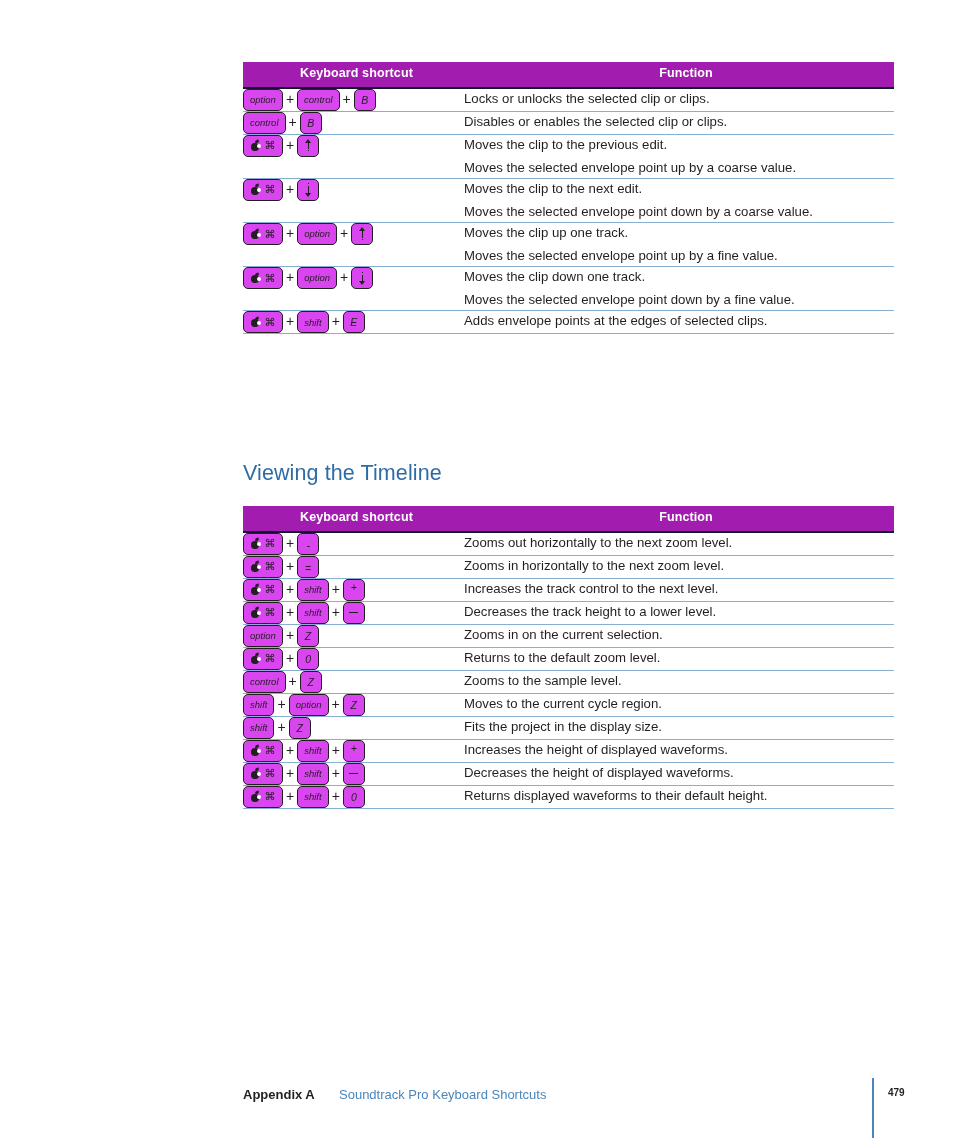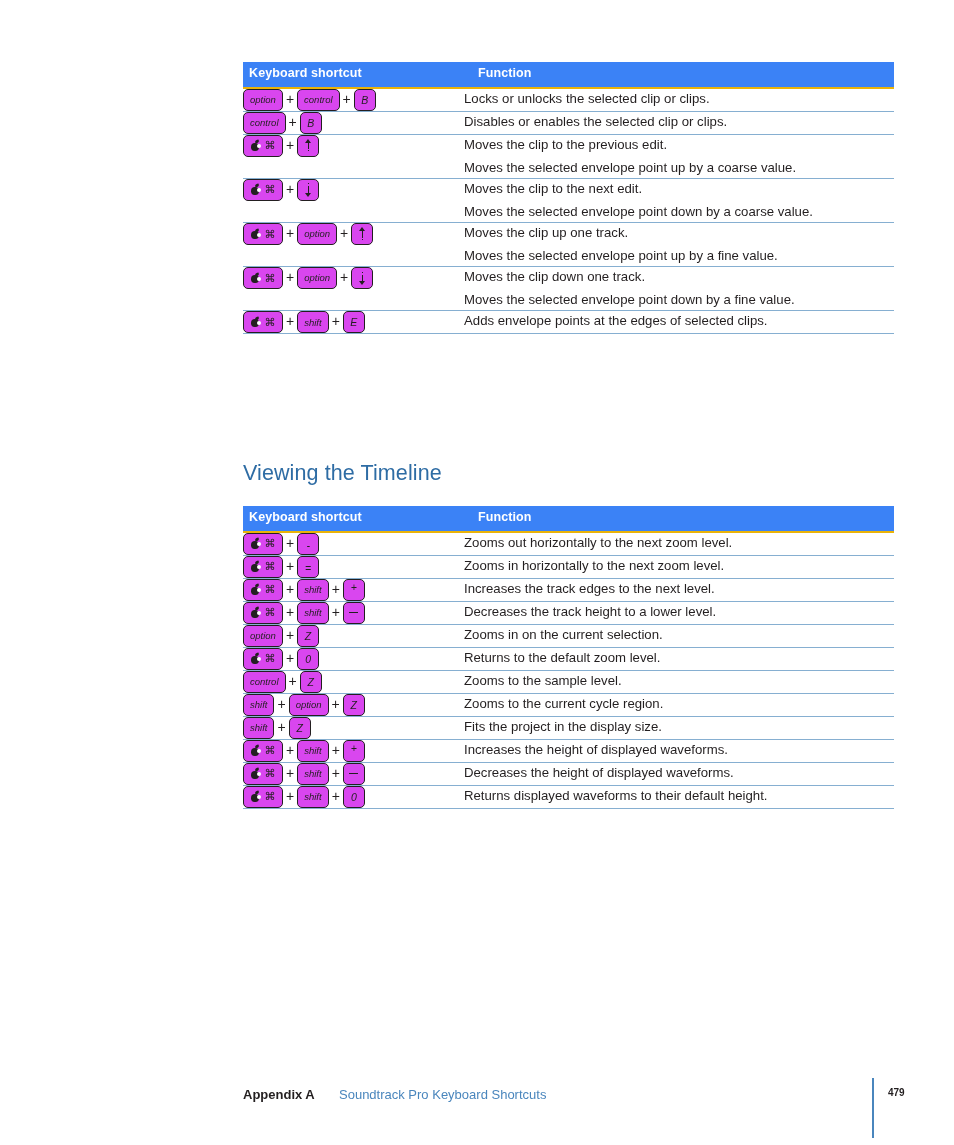--- a/index.html
+++ b/index.html
@@ -27,28 +27,28 @@
   
   .kb-table {
     width: 631px;
     border-collapse: collapse;
     table-layout: fixed;
   }
   .kb-table .col-shortcut { width: 215px; }
   .kb-table .col-function { width: 416px; }
 
   .kb-table thead th {
-    background: #3b82f6;
+    background: #a21caf;
     color: #ffffff;
     font-size: 12.5px;
     font-weight: bold;
-    text-align: left;
+    text-align: center;
     padding: 5px 0 6px 6px;
     letter-spacing: 0.1px;
-    border-bottom: 2px solid #eab308;
+    border-bottom: 2px solid #0f172a;
     line-height: 1.1;
   }
   .kb-table thead th.col-function { padding-left: 14px; }
 
   .kb-table tbody tr { border-bottom: 1.4px solid #86afd1; }
   .kb-table tbody tr:last-child { border-bottom: 1.4px solid #86afd1; }
 
   .kb-table tbody td {
     vertical-align: top;
     padding: 0;
@@ -482,21 +482,21 @@
                   </span>
                   <span class="cmdglyph">⌘</span>
                 </span>
                 <span class="plus">+</span>
                 <span class="key k-wide">shift</span>
                 <span class="plus">+</span>
                 <span class="key k-sym high">+</span>
               </div>
             </td>
             <td class="cell-function">
-              <span class="fn-line">Increases the track edges to the next level.</span>
+              <span class="fn-line">Increases the track control to the next level.</span>
             </td>
           </tr>
           <tr>
             <td class="cell-shortcut">
               <div class="combo">
                 <span class="key k-cmd">
                   <span class="apple">
                     <span class="body"></span>
                     <span class="bite"></span>
                     <span class="leaf"></span>
@@ -562,21 +562,21 @@
             <td class="cell-shortcut">
               <div class="combo">
                 <span class="key k-wide">shift</span>
                 <span class="plus">+</span>
                 <span class="key k-wide">option</span>
                 <span class="plus">+</span>
                 <span class="key k-letter">Z</span>
               </div>
             </td>
             <td class="cell-function">
-              <span class="fn-line">Zooms to the current cycle region.</span>
+              <span class="fn-line">Moves to the current cycle region.</span>
             </td>
           </tr>
           <tr>
             <td class="cell-shortcut">
               <div class="combo">
                 <span class="key k-wide">shift</span>
                 <span class="plus">+</span>
                 <span class="key k-letter">Z</span>
               </div>
             </td>

